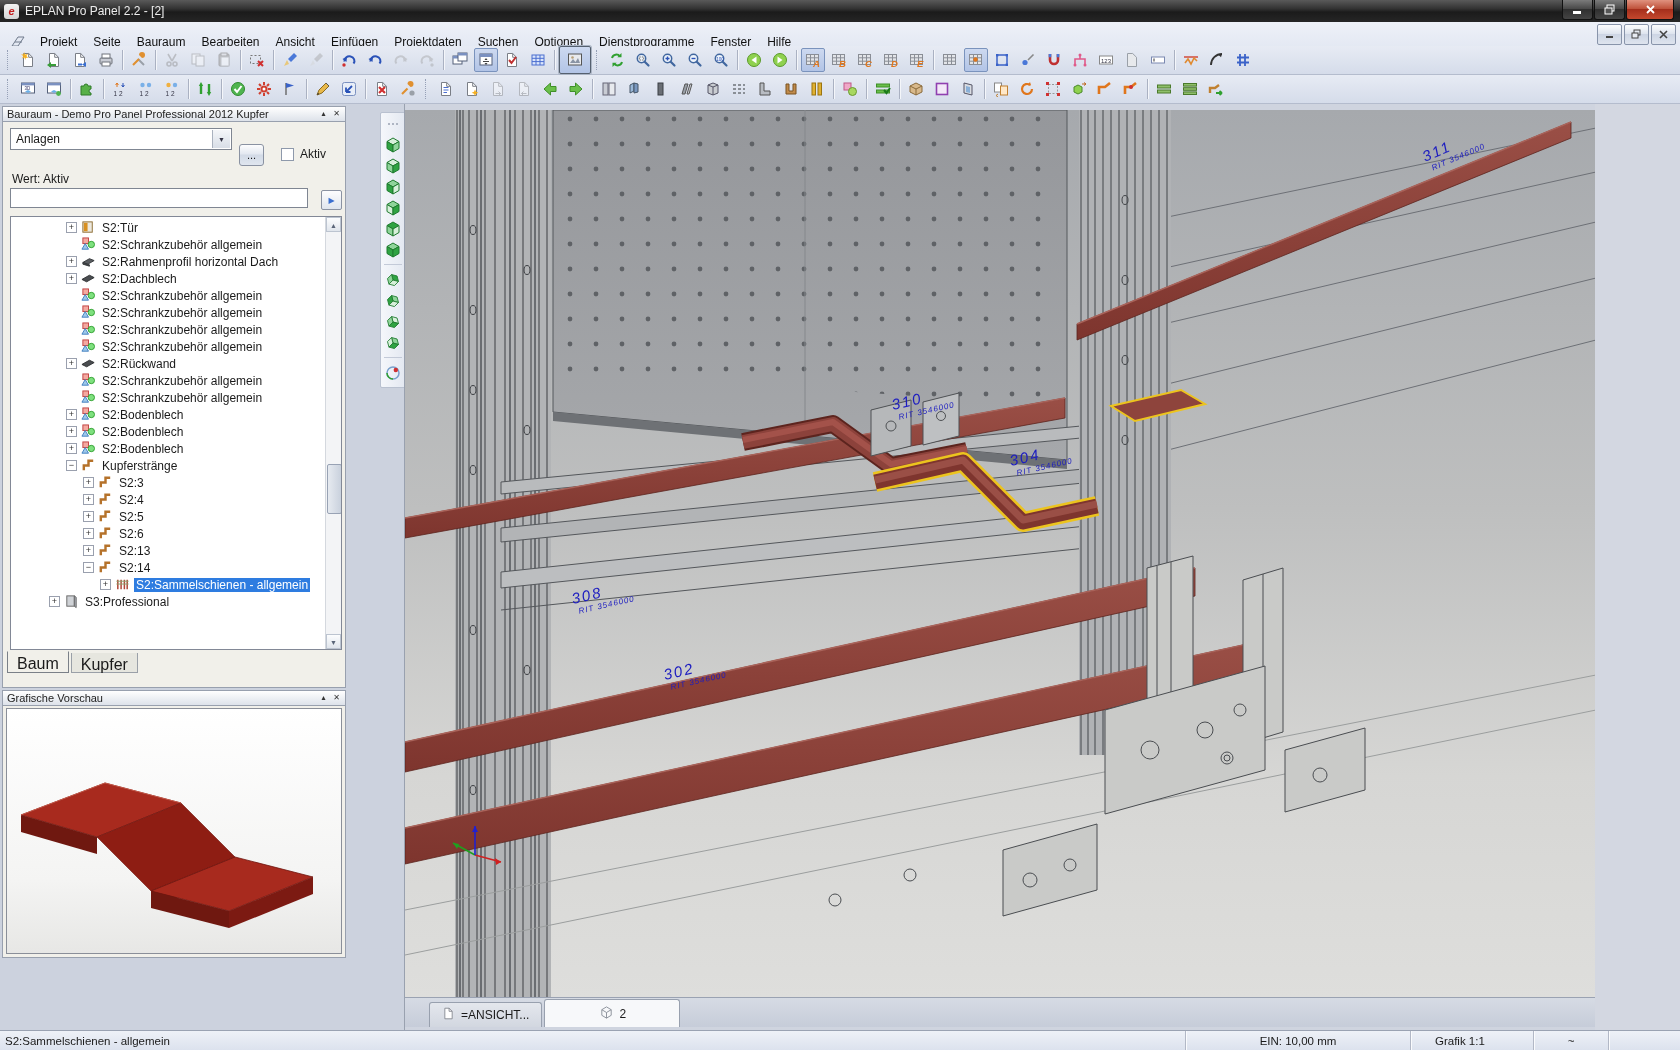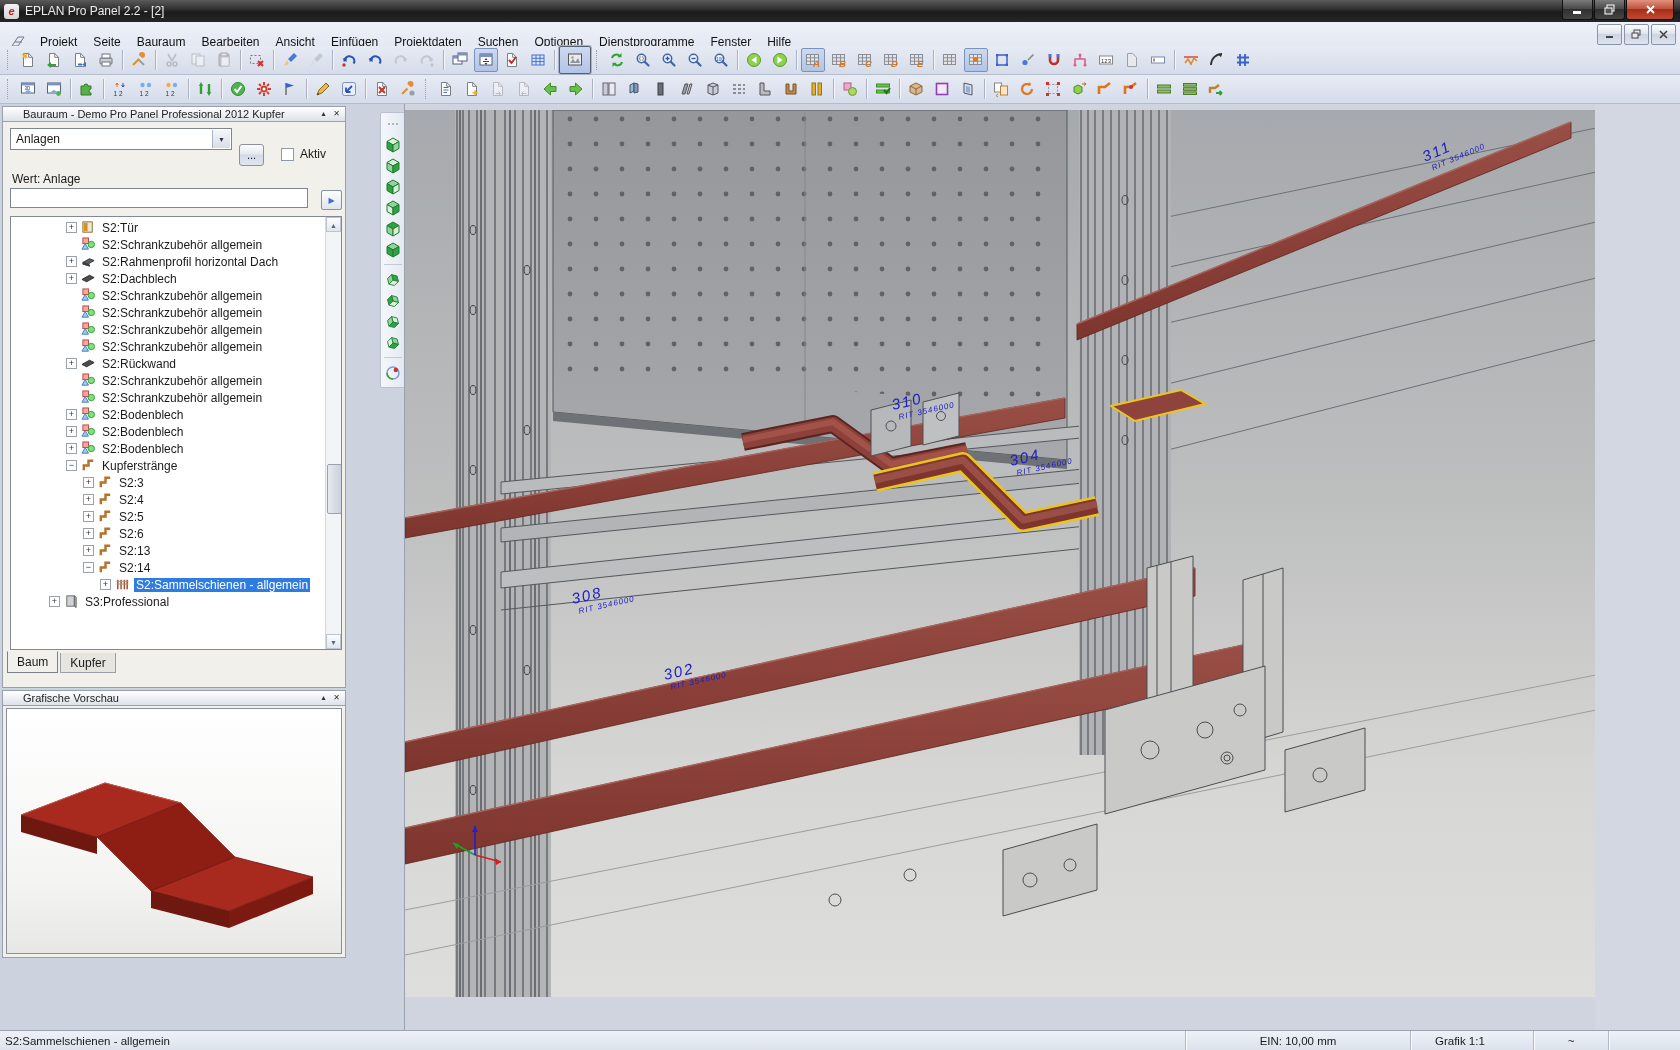--- a/index.html
+++ b/index.html
@@ -30,21 +30,21 @@
   #tb1{top:46px}#tb2{top:75px}
   .tbtn{width:22px;height:22px;display:inline-flex;align-items:center;justify-content:center;margin:0 1px;border:1px solid transparent;border-radius:2px}
   .tbtn.pressed{background:linear-gradient(#cdd9f0,#b2c4e6);border:1px solid #7a93bd}
   .tbtn.big{width:30px;height:26px;border:1px solid #55606f;box-shadow:0 0 0 1px #aab4c4}
   .tbtn.dis{opacity:.42;filter:grayscale(.9)}
   .tbtn svg{display:block}
   .tsep{width:1px;height:20px;background:#aab1c2;box-shadow:1px 0 0 #f4f6fa;margin:0 3px}
   .tgrip{width:3px;height:20px;margin:0 4px;border-left:1px dotted #96a0b6}
   
   .dockhdr{position:absolute;left:2px;width:344px;height:16px;background:linear-gradient(#ffffff,#dde2ea);
-    border:1px solid #98a0ae;font-size:11px;padding:1px 20px;box-sizing:border-box;color:#222}
+    border:1px solid #98a0ae;font-size:11px;padding:1px 4px;box-sizing:border-box;color:#222}
   .hbtns{position:absolute;right:2px;top:1px;display:flex}
   .hbtn{width:13px;height:12px;font-size:8px;line-height:12px;text-align:center;color:#333}
   #bauhdr{top:106px}
   #baubody{position:absolute;left:2px;top:122px;width:344px;height:566px;background:#f1f0ea;
     border:1px solid #98a0ae;border-top:none;box-sizing:border-box}
   .flabel{position:absolute;left:9px;font-size:12px}
   #combo{position:absolute;left:7px;top:6px;width:222px;height:22px;background:#fff;border:1px solid #7f8692;box-sizing:border-box}
   #combo .ctext{position:absolute;left:5px;top:3px;font-size:12px}
   #combo .cbtn{position:absolute;right:1px;top:1px;width:17px;height:18px;background:linear-gradient(#f4f6f9,#d8dee7);
     border-left:1px solid #aab2bf;display:flex;align-items:center;justify-content:center;font-size:7px;color:#334}
@@ -66,21 +66,21 @@
   .tlabel{padding:0 2px}
   .trow.sel .tlabel{background:#2e7ce0;color:#fff}
   
   #tscroll{position:absolute;right:0;top:0;width:15px;height:432px;background:#f3f4f6;border-left:1px solid #d4d8de}
   .sbbtn{height:15px;text-align:center;font-size:7px;color:#5a6578;line-height:15px;background:linear-gradient(#fcfdfe,#e0e5ec);border:1px solid #bcc4d0;box-sizing:border-box}
   .sbbtn.dn{position:absolute;bottom:0;width:15px}
   #sbthumb{position:absolute;left:1px;top:247px;width:13px;height:48px;background:linear-gradient(90deg,#e6eaf0,#c9d1dd);
     border:1px solid #98a2b4;border-radius:2px}
   
   #treetabs{position:absolute;left:4px;top:530px;height:24px}
-  .ptab{display:inline-block;height:22px;padding:3px 9px 0;font-size:12px;box-sizing:border-box;margin-right:2px}
+  .ptab{display:inline-block;height:22px;padding:3px 9px 0;font-size:16px;box-sizing:border-box;margin-right:2px}
   .ptab.active{background:#f1f0ea;border:1px solid #7a8088;border-top:1px solid #f1f0ea;position:relative;top:-1px}
   .ptab.inactive{background:#e6e6df;border:1px solid #9aa0a8;border-top:none;height:20px}
   #gvhdr{top:690px}
   #gvbody{position:absolute;left:2px;top:706px;width:344px;height:252px;background:#f1f0ea;border:1px solid #98a0ae;border-top:none;box-sizing:border-box}
   #gvframe{position:absolute;left:3px;top:2px;width:336px;height:246px;border:1px solid #8a8f99;background:#fff;box-sizing:border-box}
   
   #sidetb{position:absolute;left:380px;top:112px;width:26px;background:linear-gradient(90deg,#f5f7fb,#e3e8f1);
     border:1px solid #b9c1d0;border-radius:2px;padding:2px 0;box-sizing:border-box}
   .sbtn{width:24px;height:21px;display:flex;align-items:center;justify-content:center}
   .ssep{height:4px;border-top:1px solid #c3cad8;margin:2px 3px}
@@ -956,21 +956,21 @@
 </div>
 <div id="baubody">
   <span class="flabel" style="top:6px">Filter:</span>
   <div id="combo">
     <span class="ctext">Anlagen</span>
     <span class="cbtn">▼</span>
   </div>
   <div id="browsebtn">...</div>
   <div id="chkbox"></div>
   <span id="chklabel">Aktiv</span>
-  <span class="flabel" style="top:50px">Wert: Anlage</span>
+  <span class="flabel" style="top:50px">Wert: Aktiv</span>
   <input id="wertinput" type="text" value="" style="">
   <div id="applybtn">▶</div>
   <div id="treebox">
     <div id="treerows">
         <div class="trow" style="padding-left: 55px;">
           <span class="exp">+</span>
           <span class="ticon"><svg width="15" height="15" viewBox="0 0 16 16">
               <rect x="2" y="2" width="10" height="11" fill="#ece8de" stroke="#8a6a30"></rect>
               <rect x="3" y="3" width="4" height="9" fill="#d89020"></rect>
             </svg></span>
@@ -1473,20 +1473,36 @@
       </g>
     <g stroke-width="1.6">
       <line x1="70" y1="745" x2="96" y2="752" stroke="#d02020"></line>
         <polygon points="96,752 90,748 91,755" fill="#d02020"></polygon>
       <line x1="70" y1="745" x2="48" y2="733" stroke="#20a020"></line>
         <polygon points="48,733 54,734 52,739" fill="#20a020"></polygon>
       <line x1="70" y1="745" x2="70" y2="716" stroke="#2020d0"></line>
         <polygon points="70,716 67,722 73,722" fill="#2020d0"></polygon>
     </g>
   </svg>
+  <div id="vtabs">
+      <span class="vtab">
+        <span><svg width="13" height="13" viewBox="0 0 16 16">
+            <path d="M3.5 1.5h5.2l3.8 3.8v9.2H3.5z" fill="#fff" stroke="#7a7e86"></path>
+            <path d="M8.7 1.5v3.8h3.8" fill="none" stroke="#7a7e86"></path>
+          </svg></span>
+        <span>=ANSICHT...</span>
+      </span>
+      <span class="vtab active" style="min-width: 110px; justify-content: center;">
+        <span><svg width="15" height="15" viewBox="0 0 16 16">
+            <path d="M8 2l5 3v6l-5 3-5-3V5z" fill="none" stroke="#8a8f99"></path>
+            <path d="M3 5l5 3 5-3M8 8v6" stroke="#8a8f99" fill="none"></path>
+          </svg></span>
+        <span>2</span>
+      </span>
+    </div>
 </div>
 <div id="mdiright"></div>
 
 <div id="statusbar">
   <div id="st-msg" class="sseg">S2:Sammelschienen - allgemein</div>
   <div id="st-ein" class="sseg">EIN: 10,00 mm</div>
   <div id="st-grafik" class="sseg">Grafik 1:1</div>
   <div id="st-tilde" class="sseg">~</div>
   <div id="st-end" class="sseg"></div>
 </div>

